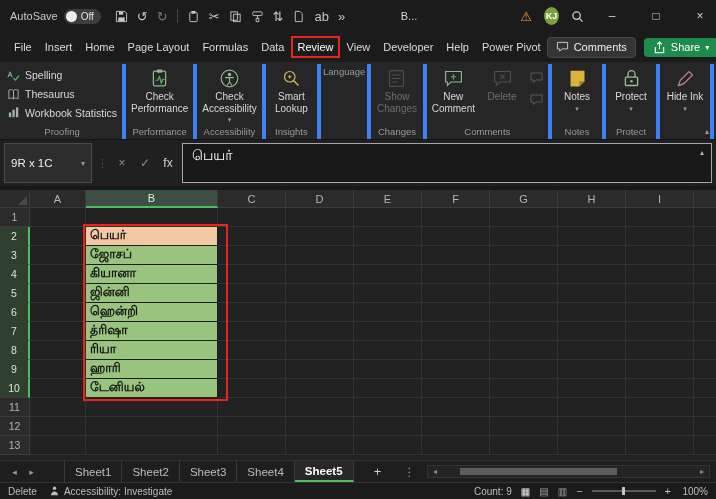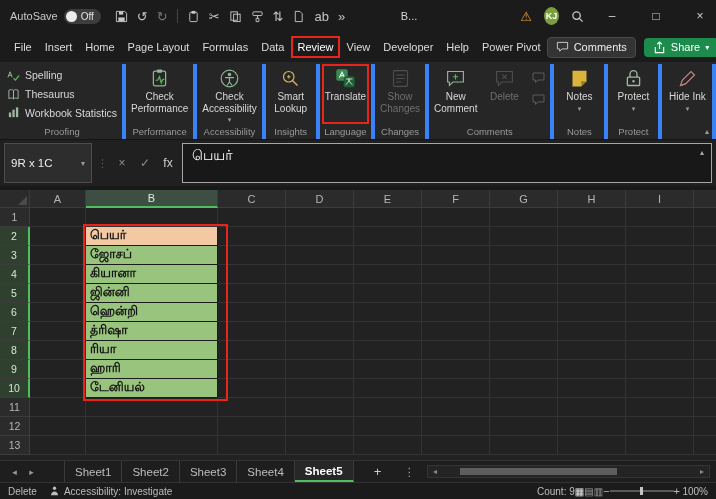--- a/index.html
+++ b/index.html
@@ -92,21 +92,21 @@
 .addsheet{display:flex;align-items:center;justify-content:center;width:24px;margin-left:12px;color:#cfcfcf;font-size:13px}
 .sheet-more{display:flex;align-items:center;margin-left:14px;color:#9a9a9a}
 .hscroll{flex:1;display:flex;align-items:center;margin:4px 0 4px 12px;background:#242424;border:1px solid #343434}
 .harrow{width:14px;text-align:center;color:#8a8a8a;font-size:8px}
 .htrack{flex:1;height:100%;position:relative}
 .hthumb{position:absolute;left:7%;top:2px;bottom:2px;width:62%;background:#5d5d5d}
 
 
 .statusbar{height:17px;flex:0 0 17px;background:#1b1b1b;border-top:1px solid #333;display:flex;align-items:center;font-size:10px;color:#bdbdbd;padding:0 8px;gap:12px}
 .sb-acc{display:flex;align-items:center;gap:4px}
-.sb-right{margin-left:auto;display:flex;align-items:center;}
+.sb-right{margin-left:auto;display:flex;align-items:center;gap:9px}
 .vicon{font-size:10px;color:#9f9f9f}
 .vicon.active{color:#e8e8e8}
 .zbtn{font-size:11px;color:#bdbdbd}
 .zoom-track{width:64px;height:2px;background:#5a5a5a;position:relative}
 .zoom-thumb{position:absolute;left:48%;top:-3px;width:3px;height:8px;background:#c4c4c4}
 .zpct{min-width:28px;text-align:right}
 svg{display:block}
 </style>
 </head>
 <body>
@@ -272,31 +272,20 @@
               <line x1="14.5" y1="14.5" x2="20" y2="20" stroke="#d2b55a" stroke-width="1.6"></line>
               <path d="M8 10h4M10 8v4" stroke="#d2b55a" stroke-width="1.2"></path>
             </svg>
           <span class="blabel">Smart Lookup</span>
         </div>
       </div>
       <div class="rg-label">Insights</div>
     </div>
 
     <div class="rgroup">
-      <div class="rg-body">
-        <div class="big-btn boxed-btn">
-          <svg viewBox="0 0 24 24">
-              <rect x="1.5" y="1.5" width="13" height="13" rx="2" fill="#3a8a52"></rect>
-              <path d="M5 11l3-6.2L11 11M6.2 8.9h3.6" fill="none" stroke="#fff" stroke-width="1.2"></path>
-              <rect x="10" y="9.5" width="12.5" height="12.5" rx="2" fill="#1f5f35"></rect>
-              <path d="M12.5 12.5h7.5M16.2 12.5c-.4 3-2.2 5.5-4 6.5M15.8 12.5c.5 2.8 2.3 5.6 4.2 6.6" fill="none" stroke="#cfe8d2" stroke-width="1.1"></path>
-            </svg>
-          <span class="blabel">Translate</span>
-        </div>
-      </div>
       <div class="rg-label">Language</div>
     </div>
 
     <div class="rgroup">
       <div class="rg-body">
         <div class="big-btn disabled">
           <svg viewBox="0 0 24 24">
               <rect x="4" y="3" width="16" height="18" rx="1.5" fill="none" stroke="#8a8a8a" stroke-width="1.3"></rect>
               <path d="M7 8h10M7 12h10M7 16h6" stroke="#8a8a8a" stroke-width="1.2"></path>
             </svg>

